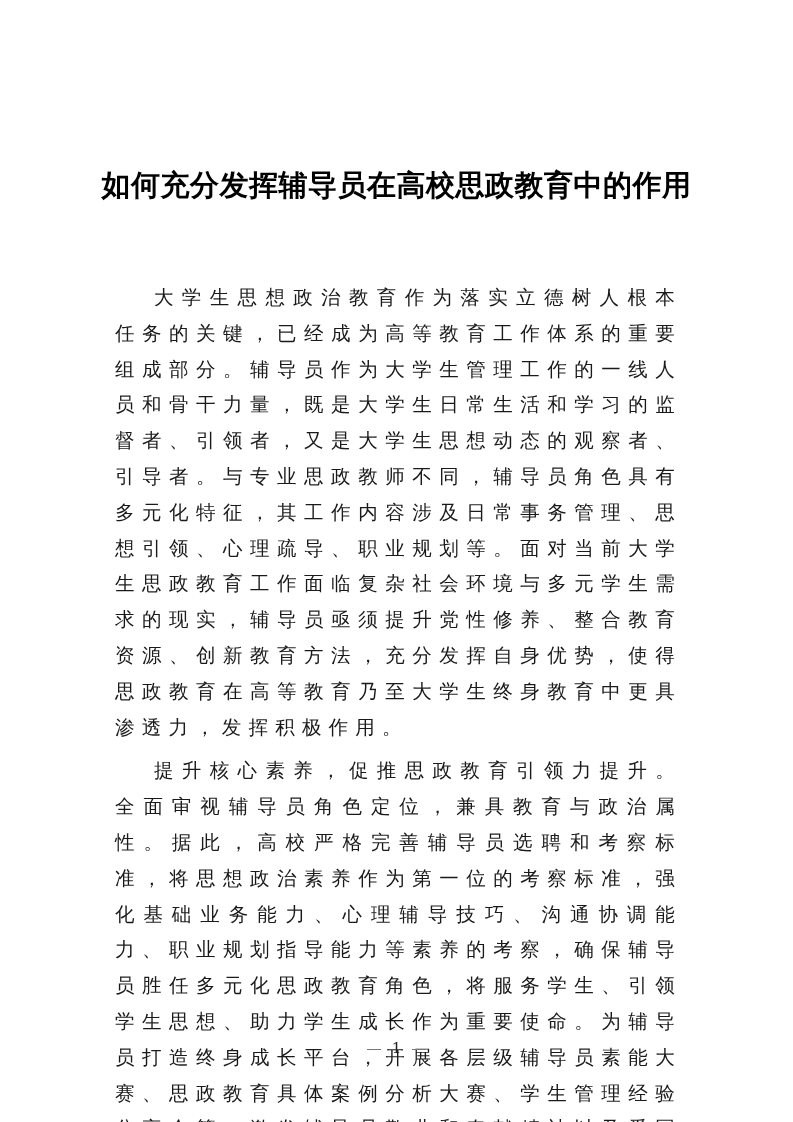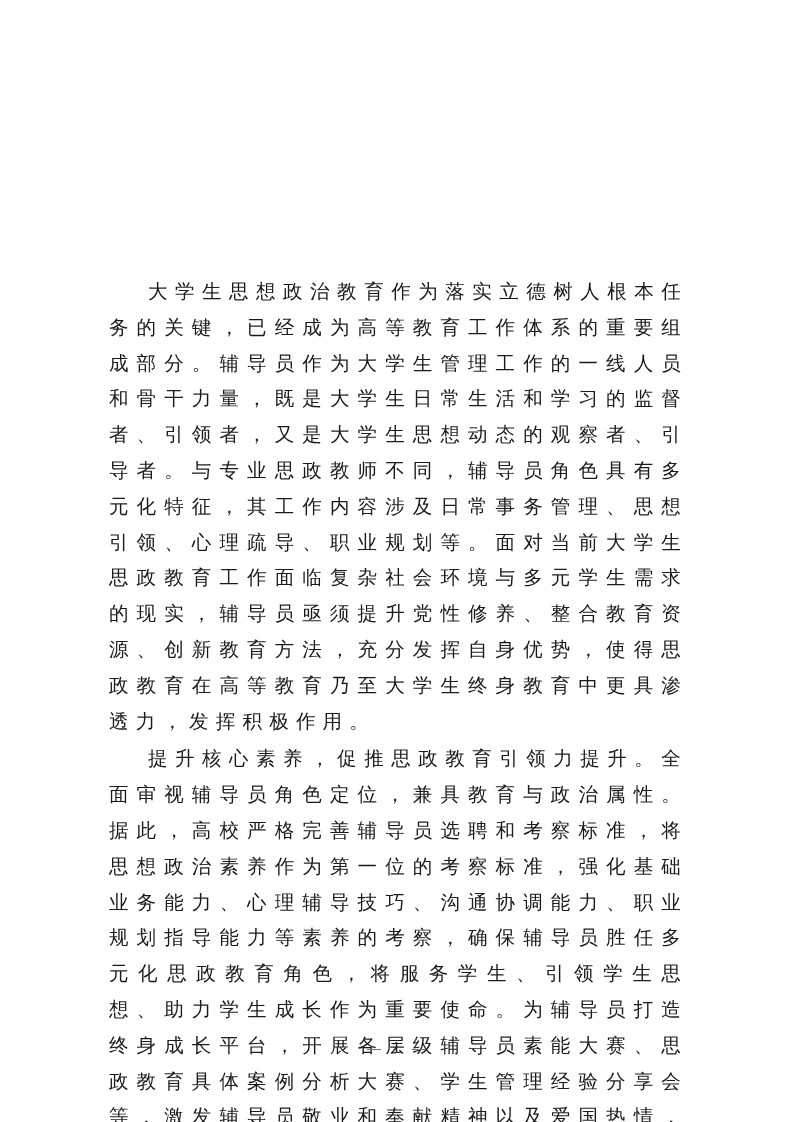--- a/index.html
+++ b/index.html
@@ -35,21 +35,21 @@
     color: #000000;
     letter-spacing: 0.5px;
   }
   .body-text {
     position: absolute;
     left: 107px;
     top: 272px;
     width: 583px;
   }
   .para {
-    margin: 2px;
+    margin: 8px;
     font-size: 19.5px;
     line-height: 35.8px;
     letter-spacing: 7.2px;
     text-align: justify;
     text-indent: 2em;
     color: #1a1a1a;
     word-break: break-all;
   }
   .para + .para {
     margin-top: 0;
@@ -70,20 +70,21 @@
     height: 1px;
     background: #777777;
     vertical-align: middle;
     margin: 0 6px;
   }
 </style>
 </head>
 <body>
 
 <div class="page">
+  <h1 class="title">如何充分发挥辅导员在高校思政教育中的作用</h1>
 
   <div class="body-text">
     <p class="para">大学生思想政治教育作为落实立德树人根本任务的关键，已经成为高等教育工作体系的重要组成部分。辅导员作为大学生管理工作的一线人员和骨干力量，既是大学生日常生活和学习的监督者、引领者，又是大学生思想动态的观察者、引导者。与专业思政教师不同，辅导员角色具有多元化特征，其工作内容涉及日常事务管理、思想引领、心理疏导、职业规划等。面对当前大学生思政教育工作面临复杂社会环境与多元学生需求的现实，辅导员亟须提升党性修养、整合教育资源、创新教育方法，充分发挥自身优势，使得思政教育在高等教育乃至大学生终身教育中更具渗透力，发挥积极作用。</p>
     <p class="para">提升核心素养，促推思政教育引领力提升。全面审视辅导员角色定位，兼具教育与政治属性。据此，高校严格完善辅导员选聘和考察标准，将思想政治素养作为第一位的考察标准，强化基础业务能力、心理辅导技巧、沟通协调能力、职业规划指导能力等素养的考察，确保辅导员胜任多元化思政教育角色，将服务学生、引领学生思想、助力学生成长作为重要使命。为辅导员打造终身成长平台，开展各层级辅导员素能大赛、思政教育具体案例分析大赛、学生管理经验分享会等，激发辅导员敬业和奉献精神以及爱国热情，进而立足服务大局，引导学生树立正确价值观，锤炼坚强意志，提升道德品质，凝聚精神动</p>
   </div>
 
   <div class="footer">
     <span class="dash"></span>
     <span>1</span>
     <span class="dash"></span>

